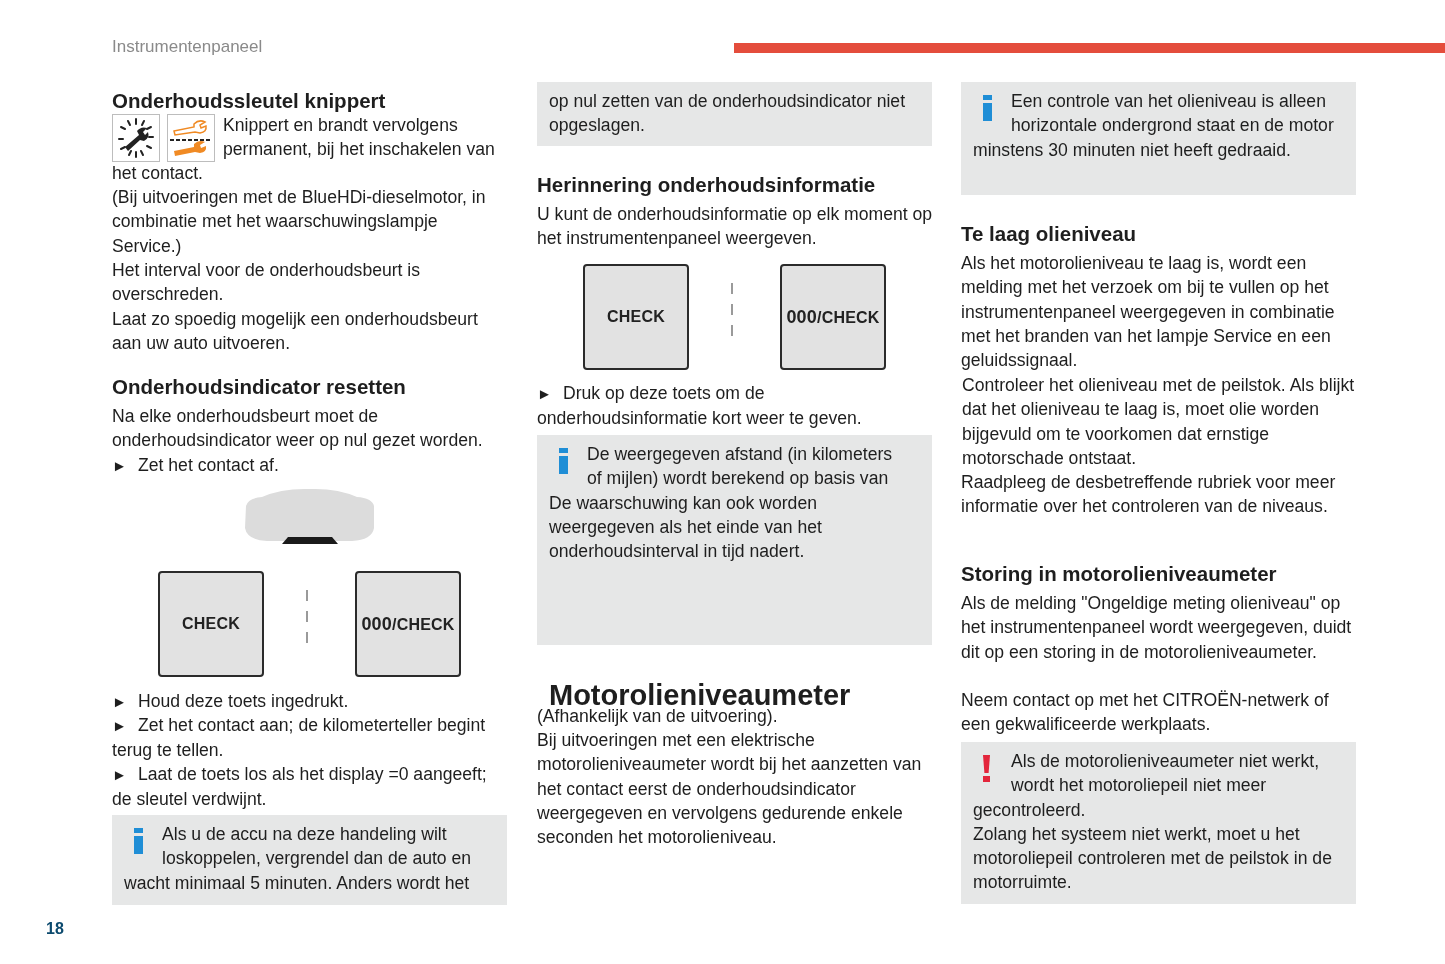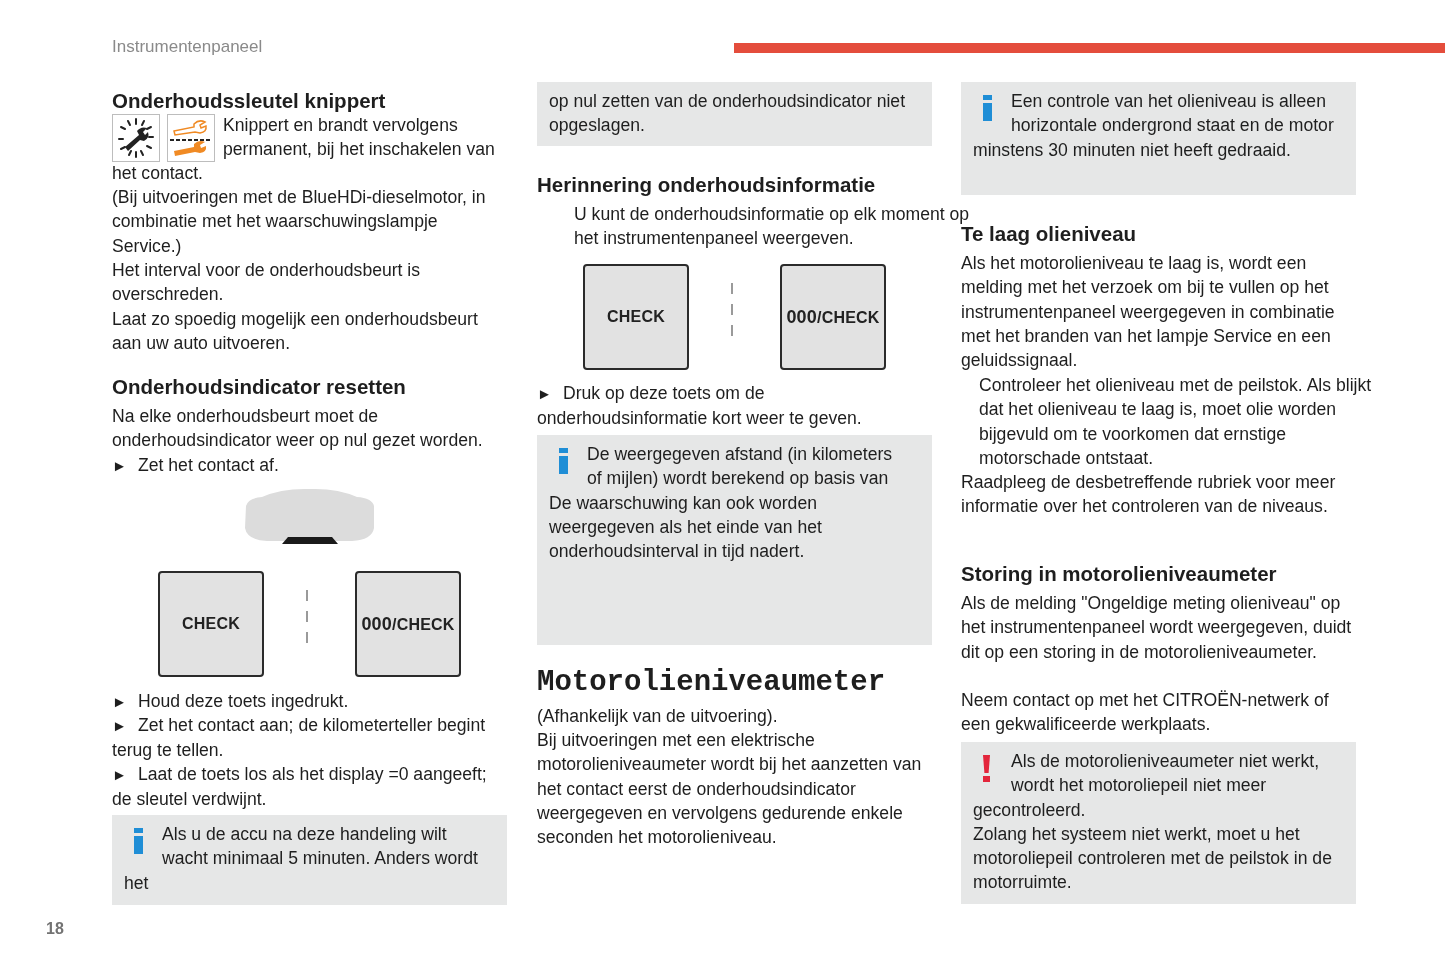--- a/index.html
+++ b/index.html
@@ -7,29 +7,29 @@
       width: 1445px; height: 964px; position: relative; background: #ffffff;
       font-family: "Liberation Sans", sans-serif; color: #1e1e1e; overflow: hidden;
     }
     .header-title {
       position: absolute; left: 112px; top: 37px; font-size: 17px; color: #8a8a8a;
     }
     .header-bar {
       position: absolute; left: 734px; top: 43px; width: 711px; height: 10px; background: #e44d3c;
     }
     .page-number {
-      position: absolute; left: 46px; top: 920px; font-size: 16px; font-weight: bold; color: #737373;
+      position: absolute; left: 46px; top: 920px; font-size: 16px; font-weight: bold; color: #0c4a6e;
     }
     .col { position: absolute; top: 0; }
     .col1 { left: 112px; width: 396px; }
     .col2 { left: 537px; width: 396px; }
     .col3 { left: 961px; width: 396px; }
     .p { font-size: 17.6px; line-height: 24.3px; margin: 0; }
     .h2 { font-size: 20.5px; font-weight: bold; margin: 0; line-height: 26px; }
-    .h1 { font-size: 29px; font-weight: bold; margin: 0; line-height: 34px; font-family: Liberation Mono, monospace; }
+    .h1 { font-size: 29px; font-weight: bold; margin: 12px; line-height: 34px; }
     .bullet::before { content: "\25BA"; display: inline-block; width: 26px; font-size: 15px; }
     .box {
       background: #e6e7e7; padding: 7px 12px 9px 12px; position: relative;
     }
     .box .p { }
     .info-icon {
       float: left; width: 38px; height: 48px; position: relative; margin-right: 0;
     }
     .info-icon .dot { position: absolute; left: 10px; top: 6px; width: 9px; height: 5px; background: #1f8ed6; }
     .info-icon .stem { position: absolute; left: 10px; top: 14px; width: 9px; height: 18px; background: #1f8ed6; }
@@ -118,31 +118,32 @@
   <p class="p abs bullet" style="top:689px;left:0;">Houd deze toets ingedrukt.</p>
   <p class="p abs bullet" style="top:713px;left:0;width:396px;">Zet het contact aan; de kilometerteller begint terug te tellen.</p>
   <p class="p abs bullet" style="top:762px;left:0;width:396px;"><span>Laat de toets los als het display </span><b>=0</b><span> aangeeft; de sleutel verdwijnt.</span></p>
 
   <div class="box abs" style="top:815px;left:0;width:371px;height:74px;">
     <div class="info-icon">
         <span class="dot"></span>
         <span class="stem"></span>
       </div>
     <p class="p" style="padding-left:0;">Als u de accu na deze handeling wilt</p>
+    <p class="p">loskoppelen, vergrendel dan de auto en</p>
     <p class="p">wacht minimaal 5 minuten. Anders wordt het</p>
   </div>
 </div>
 
 <div class="col col2">
   <div class="box abs" style="top:82px;left:0;width:371px;height:48px;">
     <p class="p" style="margin-top:0px;">op nul zetten van de onderhoudsindicator niet opgeslagen.</p>
   </div>
 
   <p class="h2 abs" style="top:172px;left:0;">Herinnering onderhoudsinformatie</p>
-  <p class="p abs" style="top:202px;left:0;width:396px;margin-left:37px;">U kunt de onderhoudsinformatie op elk moment op het instrumentenpaneel weergeven.</p>
+  <p class="p abs" style="top:202px;left:0;width:396px;">U kunt de onderhoudsinformatie op elk moment op het instrumentenpaneel weergeven.</p>
 
   <div class="check-btn" style="top:264px;left:46px;">
     <span>CHECK</span>
   </div>
   <div class="dash-sep" style="top:283px;left:194px;">
       <i></i>
       <i></i>
       <i></i>
     </div>
   <div class="check-btn" style="top:264px;left:243px;">
@@ -171,21 +172,21 @@
     <div class="info-icon">
         <span class="dot"></span>
         <span class="stem"></span>
       </div>
     <p class="p">Een controle van het olieniveau is alleen</p>
     <p class="p">horizontale ondergrond staat en de motor minstens 30 minuten niet heeft gedraaid.</p>
   </div>
 
   <p class="h2 abs" style="top:221px;left:0;">Te laag olieniveau</p>
   <p class="p abs" style="top:251px;left:0;width:396px;">Als het motorolieniveau te laag is, wordt een melding met het verzoek om bij te vullen op het instrumentenpaneel weergegeven in combinatie met het branden van het lampje Service en een geluidssignaal.</p>
-  <p class="p abs" style="top:373px;left:18px;width:396px;">Controleer het olieniveau met de peilstok. Als blijkt dat het olieniveau te laag is, moet olie worden bijgevuld om te voorkomen dat ernstige motorschade ontstaat.</p>
+  <p class="p abs" style="top:373px;left:1px;width:396px;">Controleer het olieniveau met de peilstok. Als blijkt dat het olieniveau te laag is, moet olie worden bijgevuld om te voorkomen dat ernstige motorschade ontstaat.</p>
   <p class="p abs" style="top:470px;left:0;width:396px;"><span>Raadpleeg de desbetreffende rubriek voor meer informatie over het </span><b>controleren van de niveaus</b><span>.</span></p>
 
   <p class="h2 abs" style="top:561px;left:0;">Storing in motorolieniveaumeter</p>
   <p class="p abs" style="top:591px;left:0;width:396px;"><span>Als de melding "</span><b>Ongeldige meting olieniveau</b><span>" op het instrumentenpaneel wordt weergegeven, duidt dit op een storing in de motorolieniveaumeter.</span></p>
   <p class="p abs" style="top:688px;left:0;width:396px;">Neem contact op met het CITROËN-netwerk of een gekwalificeerde werkplaats.</p>
 
   <div class="box abs" style="top:742px;left:0;width:371px;height:146px;">
     <div class="warn-icon">
         <span class="stem"></span>
         <span class="dot"></span>

